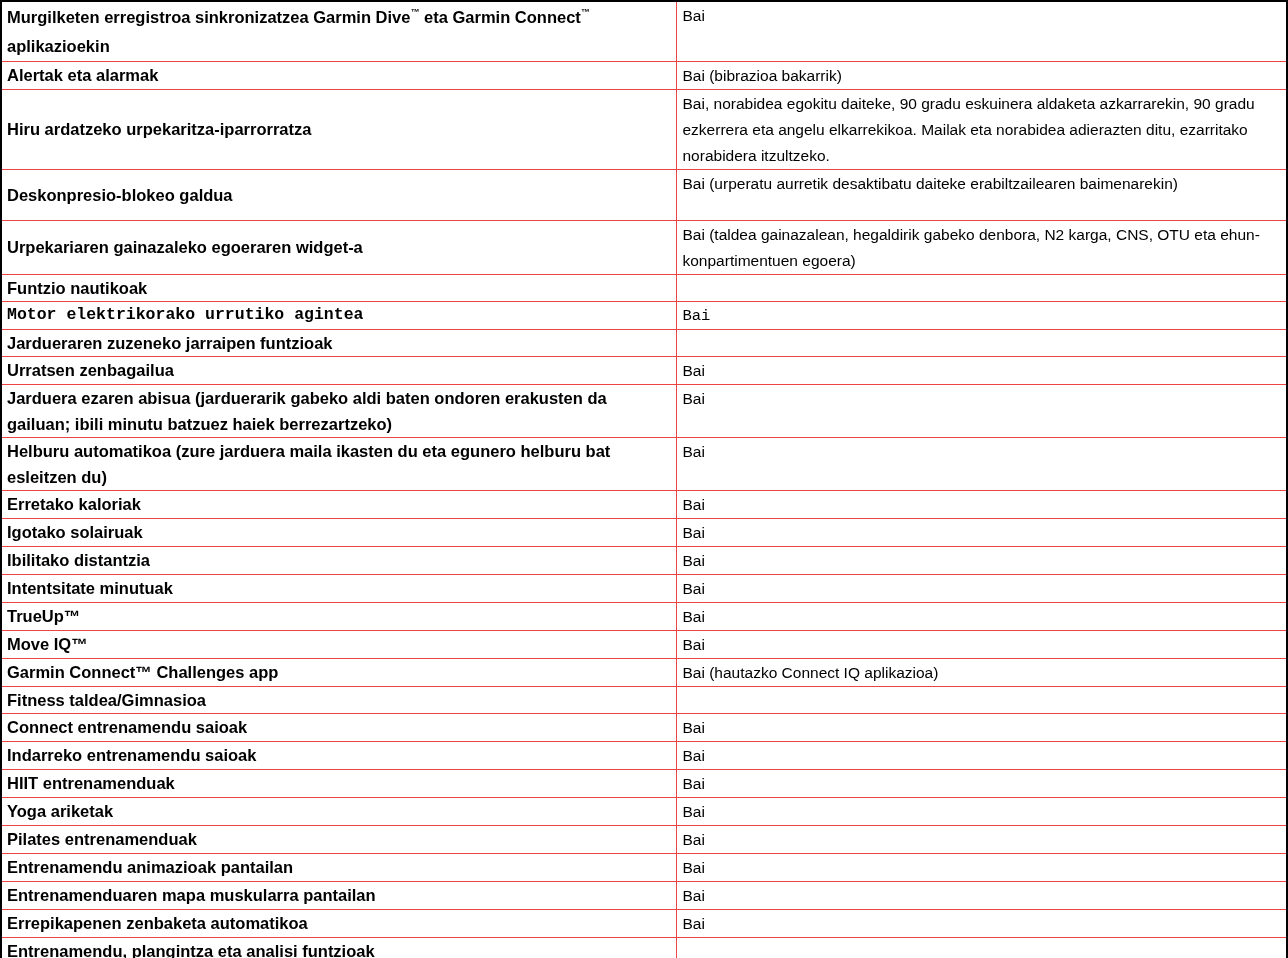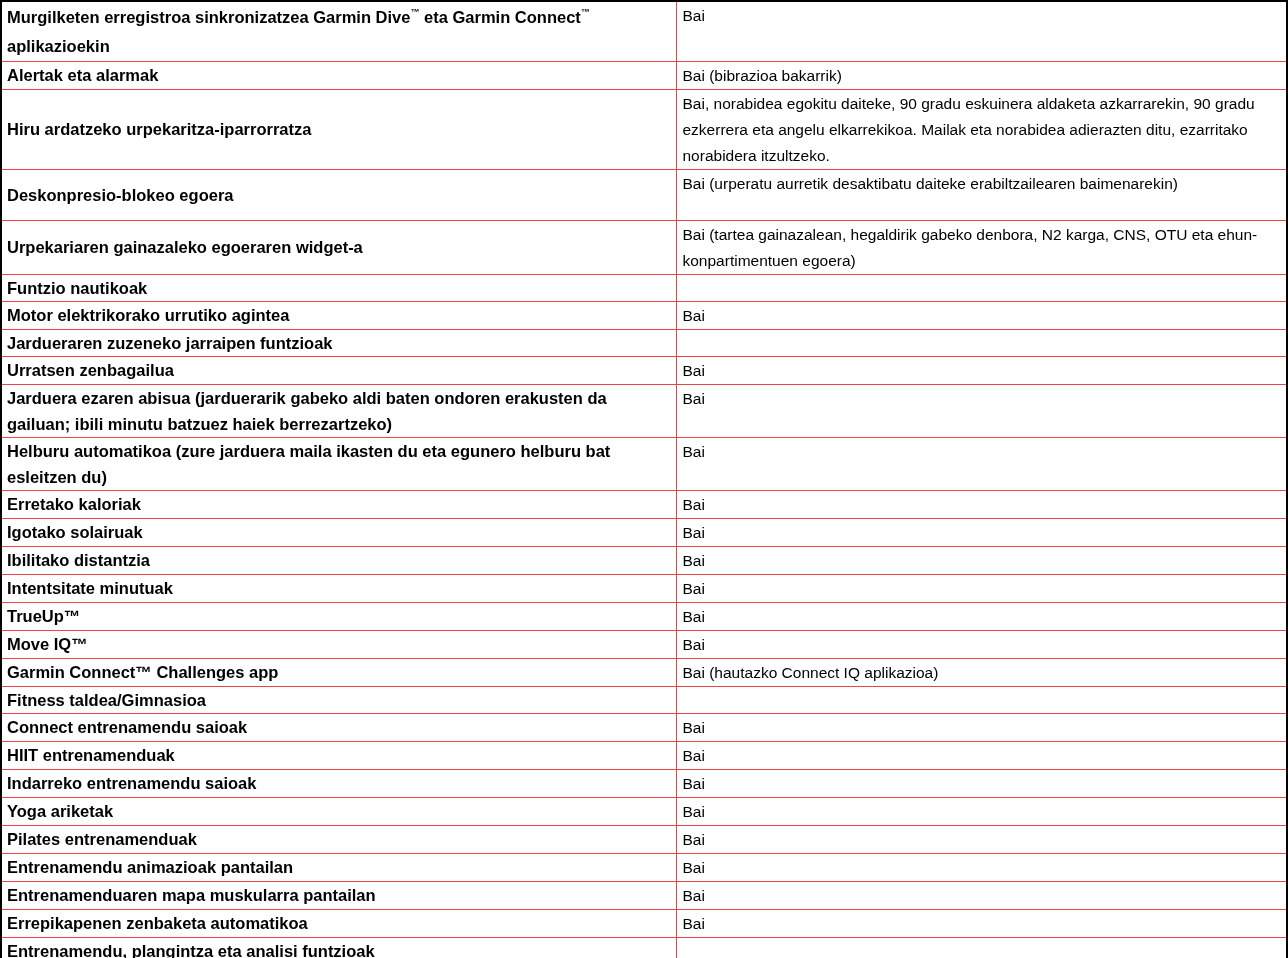--- a/index.html
+++ b/index.html
@@ -61,32 +61,32 @@
       </tr>
       <tr style="height: 23px;">
         <td class="feature-cell">Alertak eta alarmak</td>
         <td class="value-cell">Bai (bibrazioa bakarrik)</td>
       </tr>
       <tr style="height: 79px;">
         <td class="feature-cell">Hiru ardatzeko urpekaritza-iparrorratza</td>
         <td class="value-cell">Bai, norabidea egokitu daiteke, 90 gradu eskuinera aldaketa azkarrarekin, 90 gradu ezkerrera eta angelu elkarrekikoa. Mailak eta norabidea adierazten ditu, ezarritako norabidera itzultzeko.</td>
       </tr>
       <tr style="height: 51px;">
-        <td class="feature-cell">Deskonpresio-blokeo egoera</td>
+        <td class="feature-cell">Deskonpresio-blokeo galdua</td>
         <td class="value-cell">Bai (urperatu aurretik desaktibatu daiteke erabiltzailearen baimenarekin)</td>
       </tr>
       <tr style="height: 54px;">
         <td class="feature-cell">Urpekariaren gainazaleko egoeraren widget-a</td>
-        <td class="value-cell">Bai (tartea gainazalean, hegaldirik gabeko denbora, N2 karga, CNS, OTU eta ehun-konpartimentuen egoera)</td>
+        <td class="value-cell">Bai (taldea gainazalean, hegaldirik gabeko denbora, N2 karga, CNS, OTU eta ehun-konpartimentuen egoera)</td>
       </tr>
       <tr style="height: 24px;">
         <td class="feature-cell">Funtzio nautikoak</td>
         <td class="value-cell"></td>
       </tr>
-      <tr style="height: 26px;">
+      <tr style="height: 26px; font-family: Liberation Mono, monospace;">
         <td class="feature-cell">Motor elektrikorako urrutiko agintea</td>
         <td class="value-cell">Bai</td>
       </tr>
       <tr style="height: 25px;">
         <td class="feature-cell">Jardueraren zuzeneko jarraipen funtzioak</td>
         <td class="value-cell"></td>
       </tr>
       <tr style="height: 25px;">
         <td class="feature-cell">Urratsen zenbagailua</td>
         <td class="value-cell">Bai</td>
@@ -129,25 +129,25 @@
       </tr>
       <tr style="height: 26px;">
         <td class="feature-cell">Fitness taldea/Gimnasioa</td>
         <td class="value-cell"></td>
       </tr>
       <tr style="height: 25px;">
         <td class="feature-cell">Connect entrenamendu saioak</td>
         <td class="value-cell">Bai</td>
       </tr>
       <tr style="height: 26px;">
-        <td class="feature-cell">HIIT entrenamenduak</td>
+        <td class="feature-cell">Indarreko entrenamendu saioak</td>
         <td class="value-cell">Bai</td>
       </tr>
       <tr style="height: 26px;">
-        <td class="feature-cell">Indarreko entrenamendu saioak</td>
+        <td class="feature-cell">HIIT entrenamenduak</td>
         <td class="value-cell">Bai</td>
       </tr>
       <tr style="height: 25px;">
         <td class="feature-cell">Yoga ariketak</td>
         <td class="value-cell">Bai</td>
       </tr>
       <tr style="height: 26px;">
         <td class="feature-cell">Pilates entrenamenduak</td>
         <td class="value-cell">Bai</td>
       </tr>

